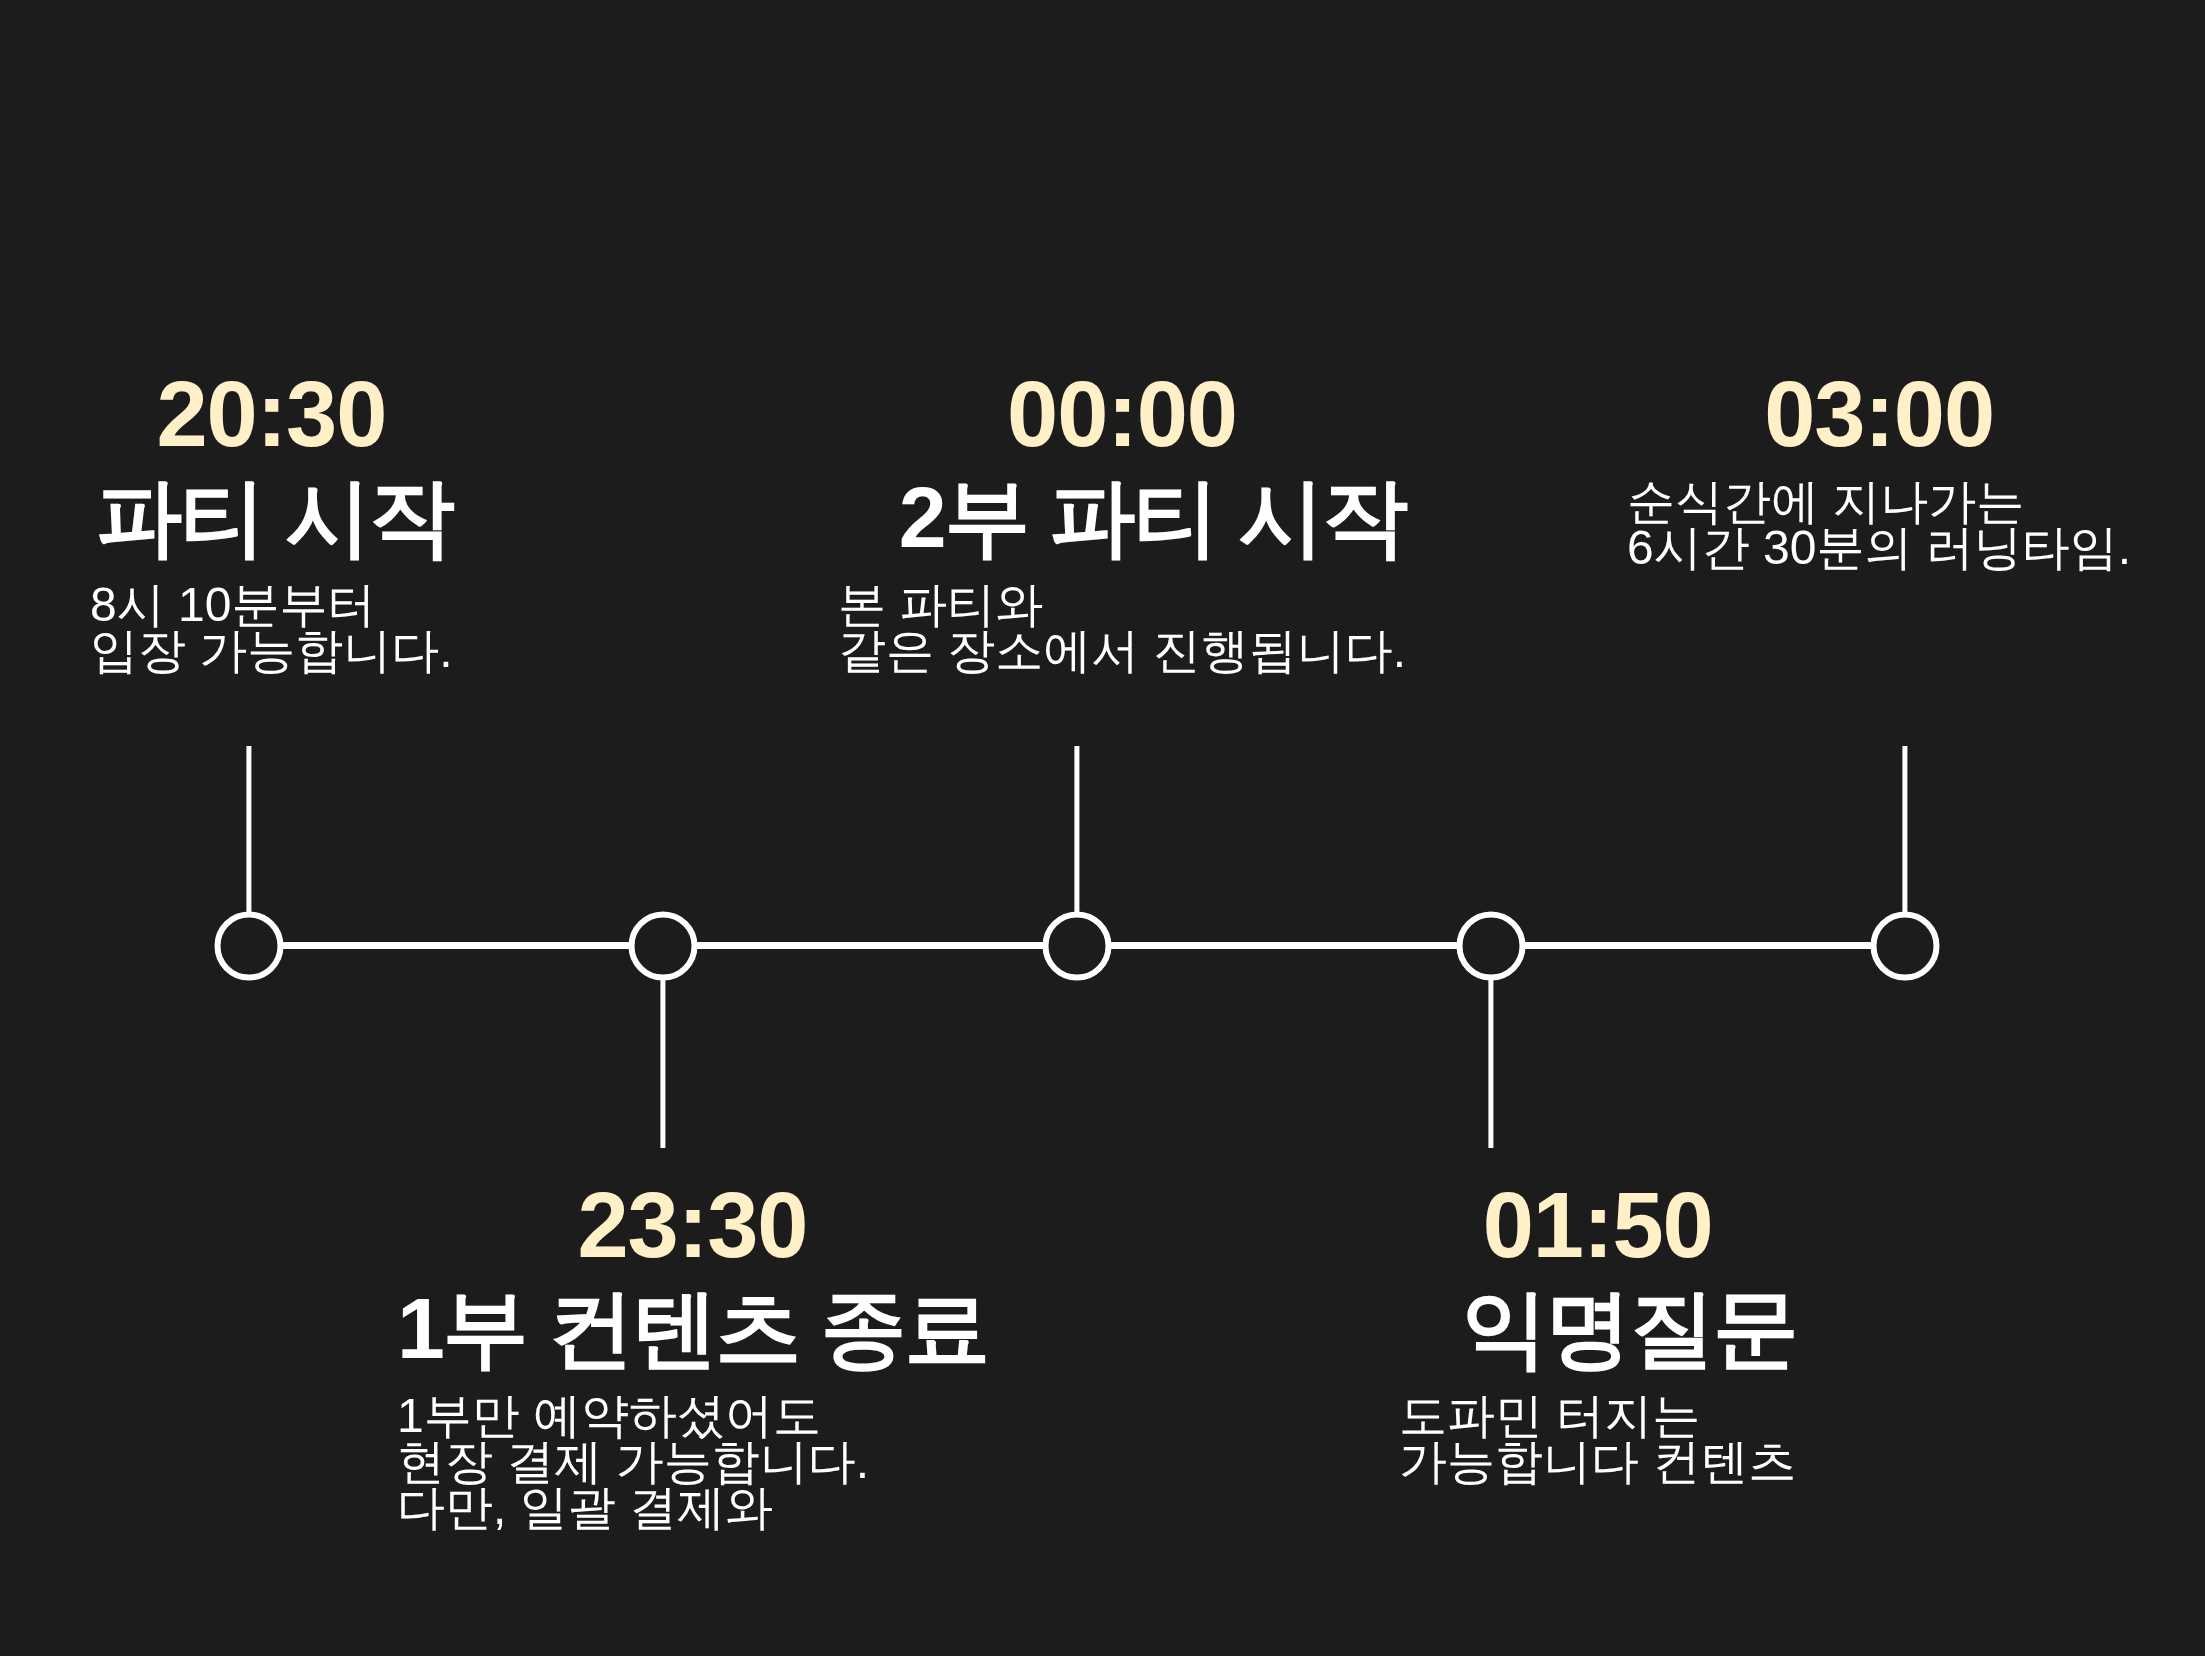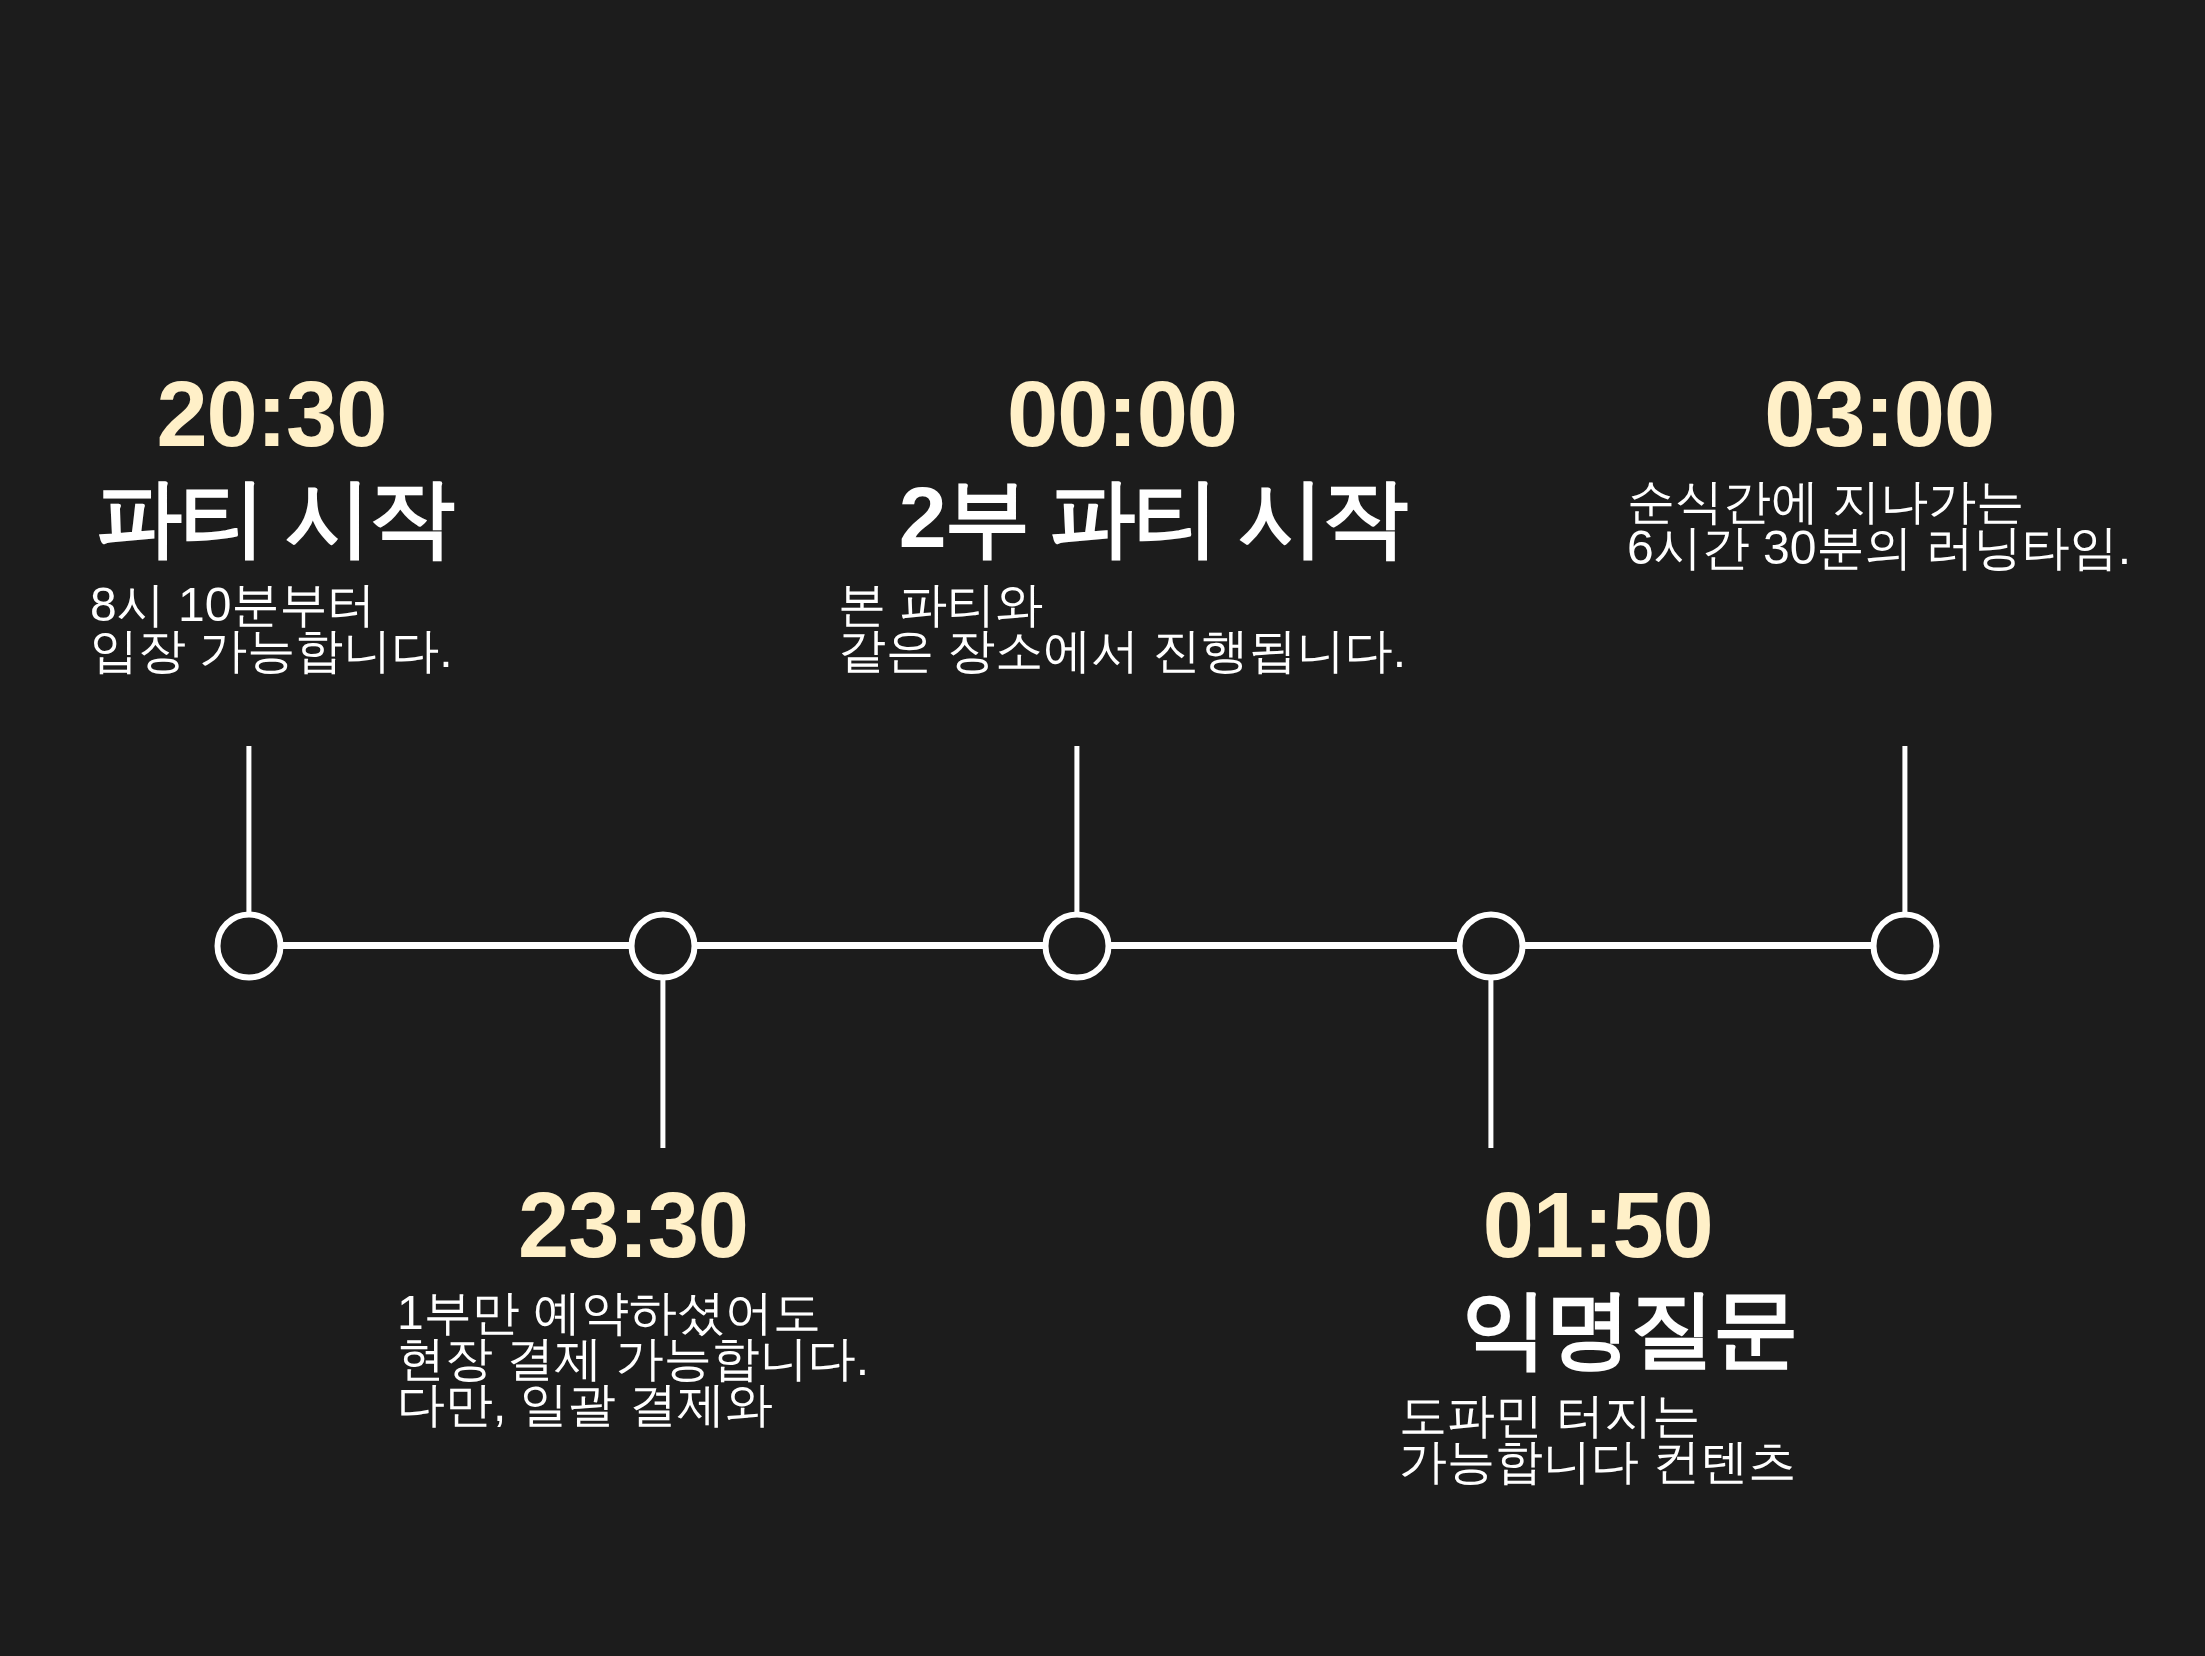--- a/index.html
+++ b/index.html
@@ -119,20 +119,21 @@
     <span class="time">20:30</span>
     <span class="title">파티 시작</span>
     <div class="desc">
       <span>8시 10분부터</span>
       <span>입장 가능합니다.</span>
     </div>
   </div>
 
   <div class="event bottom" style="left:397px">
     <span class="time">23:30</span>
+    <span class="title">1부 컨텐츠 종료</span>
     <div class="desc">
       <span>1부만 예약하셨어도</span>
       <span>현장 결제 가능합니다.</span>
       <span>다만, 일괄 결제와</span>
     </div>
   </div>
 
   <div class="event top" style="left:838px">
     <span class="time">00:00</span>
     <span class="title">2부 파티 시작</span>

